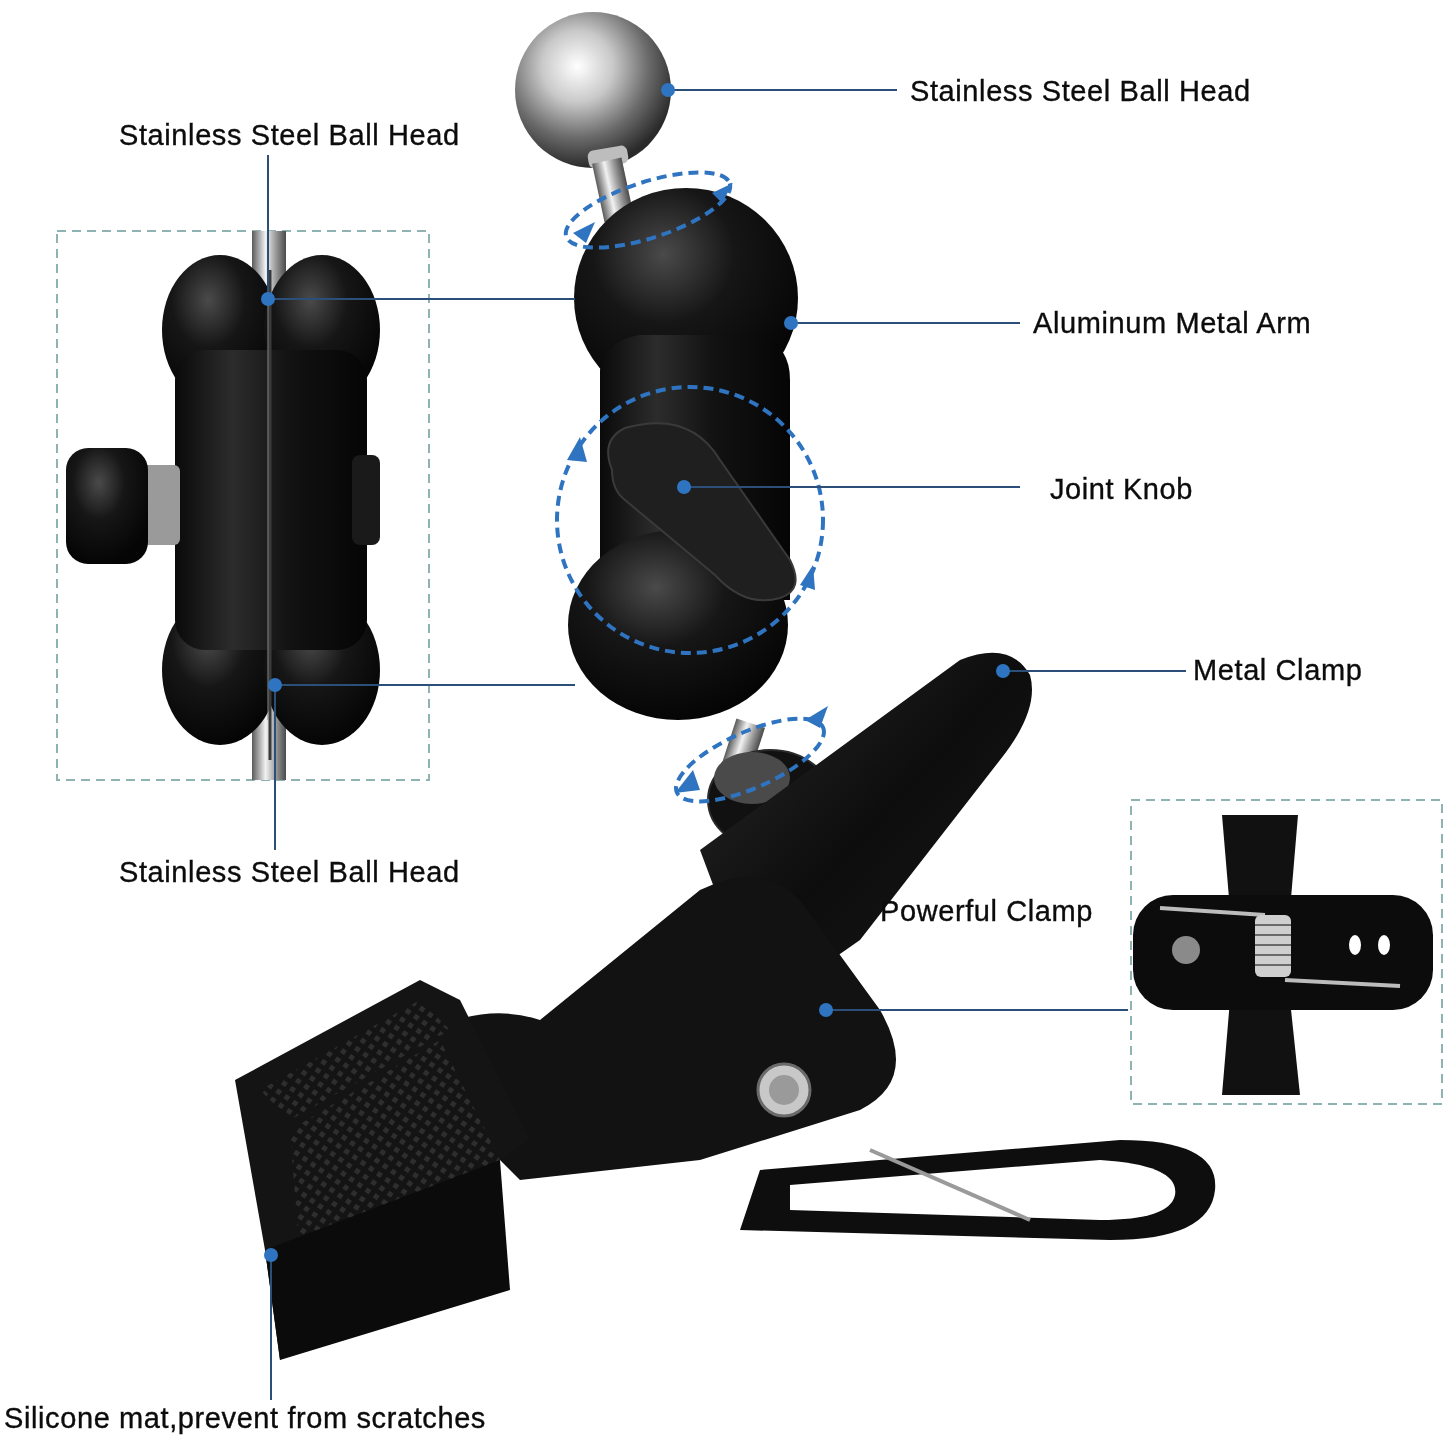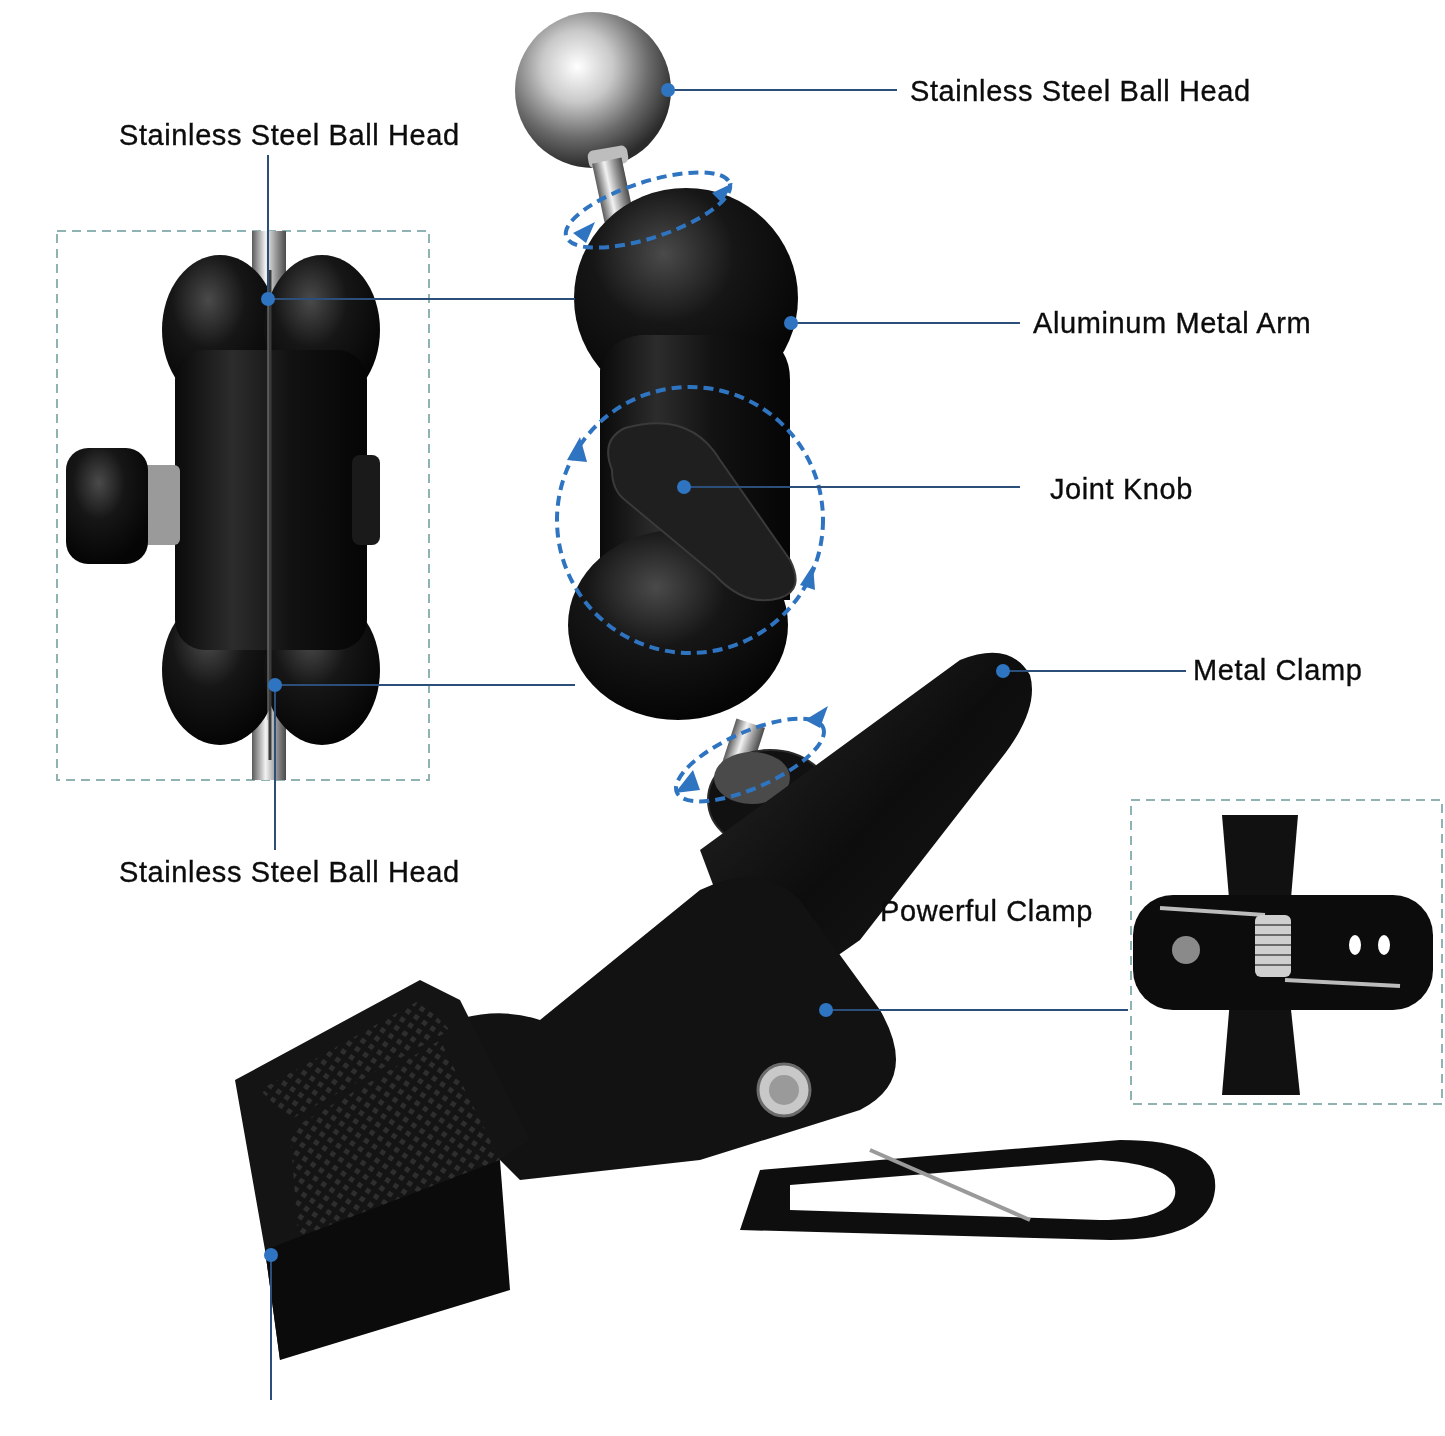--- a/index.html
+++ b/index.html
@@ -173,14 +173,15 @@
   </g>
 </svg>
 
 <div class="label" style="left:910px; top:77px;">Stainless Steel Ball Head</div>
 <div class="label" style="left:119px; top:121px;">Stainless Steel Ball Head</div>
 <div class="label" style="left:1033px; top:309px;">Aluminum Metal Arm</div>
 <div class="label" style="left:1030px; top:475px;margin-left:20px;">Joint Knob</div>
 <div class="label" style="left:1193px; top:656px;">Metal Clamp</div>
 <div class="label" style="left:119px; top:858px;">Stainless Steel Ball Head</div>
 <div class="label" style="left:880px; top:897px;">Powerful Clamp</div>
+<div class="label" style="left:4px; top:1404px;">Silicone mat,prevent from scratches</div>
 
 </div>
 
 </body></html>

